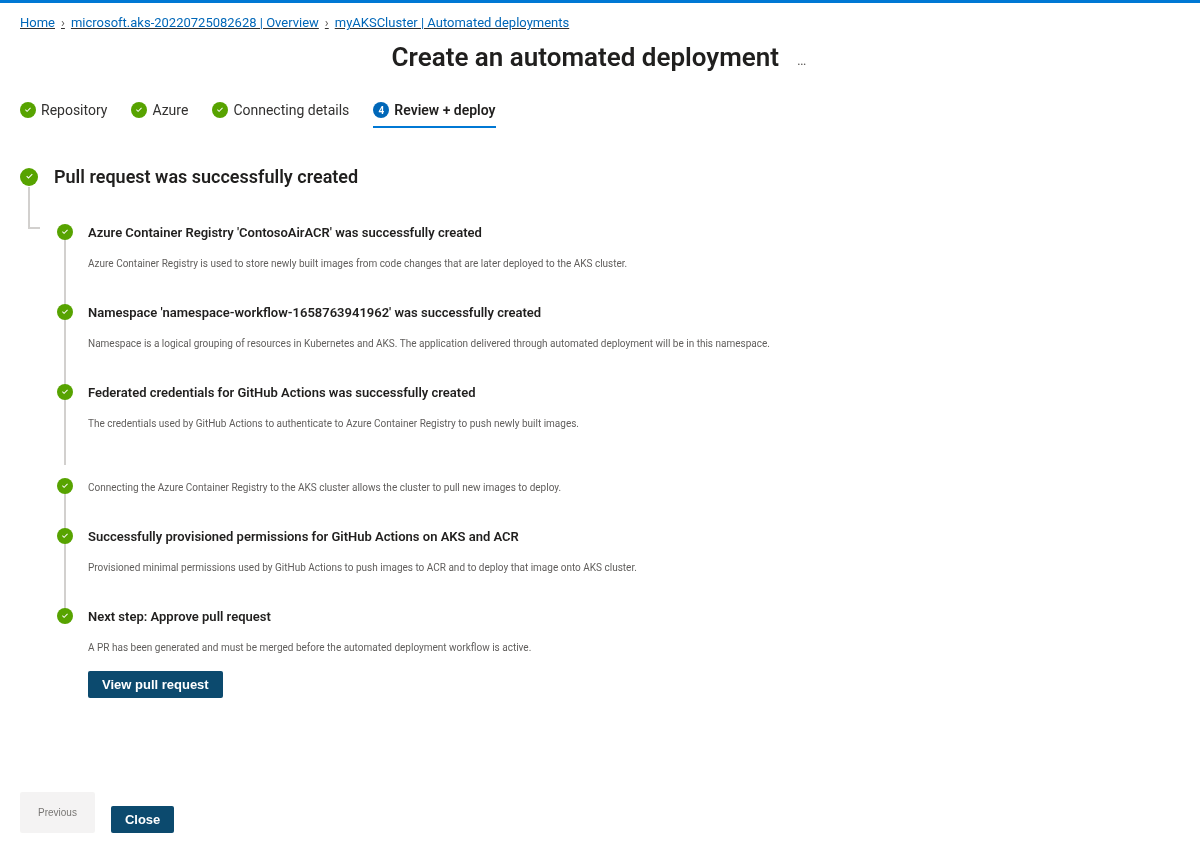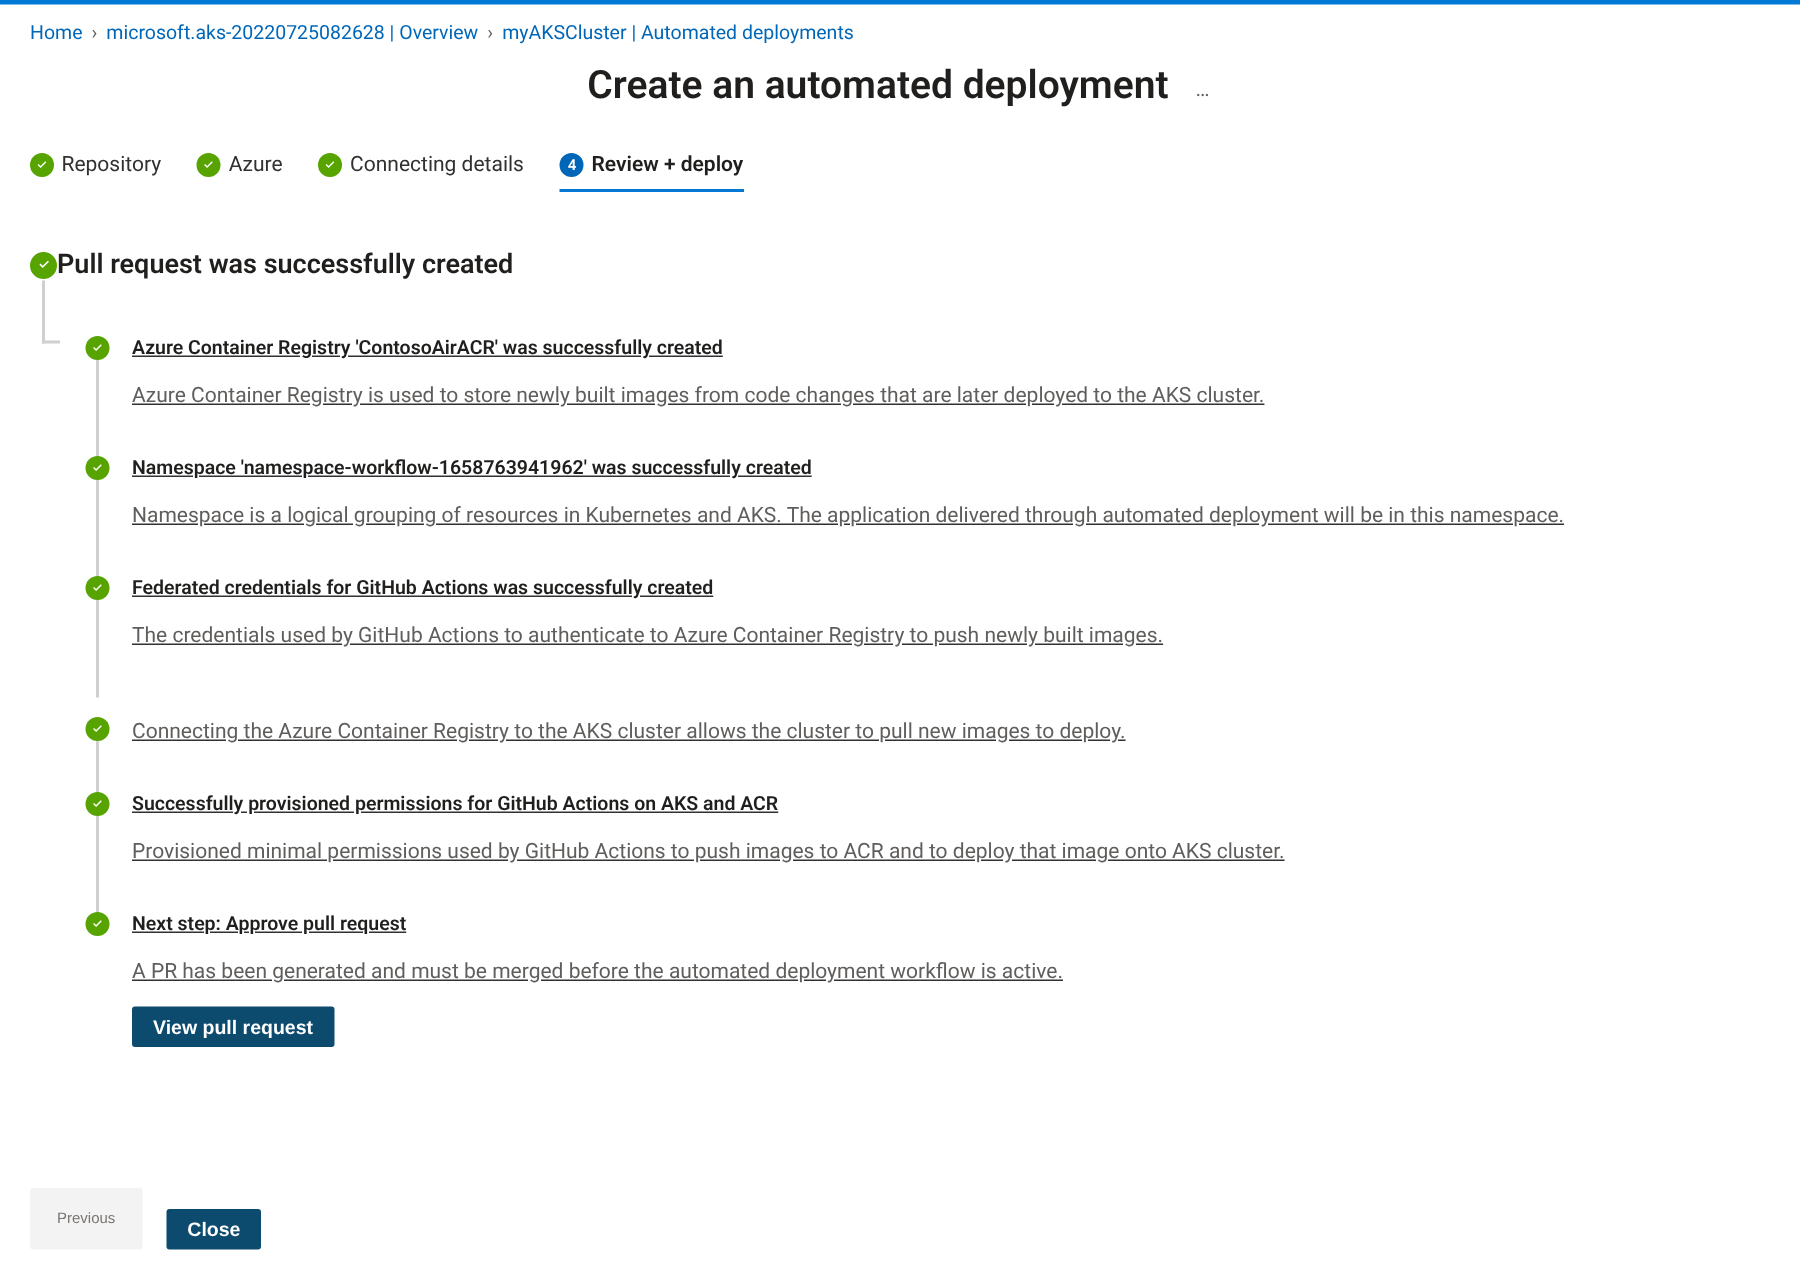--- a/index.html
+++ b/index.html
@@ -17,20 +17,21 @@
     position: relative;
   }
   
   .breadcrumb {
     display: flex;
     align-items: flex-end;
     flex-wrap: wrap;
     font-size: 13px;
     gap: 6px;
     padding: 2px 0 12px 0;
+    text-decoration: underline;
   }
   .breadcrumb a { color: #0067b8; text-decoration: none; cursor: pointer; }
   .bc-sep { color: #605e5c; }
   
   .title-row {
     display: flex;
     align-items: center;
     gap: 18px;
     padding-bottom: 26px;
     justify-content: center;
@@ -72,21 +73,21 @@
   .pill-num {
     width: 16px; height: 16px; border-radius: 50%;
     background: #0067b8;
     display: inline-flex; align-items: center; justify-content: center;
     color: #fff; font-size: 10px; font-weight: 600;
   }
   
   .status-heading {
     display: flex;
     align-items: center;
-    gap: 0;
+    gap: 16px;
     margin-top: 32px;
   }
   .status-heading .big-check {
     width: 18px; height: 18px; border-radius: 50%;
     background: #57a300;
     display: inline-flex; align-items: center; justify-content: center;
     color: #fff;
   }
   .status-heading .big-check svg { width: 11px; height: 11px; }
   .status-heading h2 {
@@ -102,40 +103,39 @@
   }
   .tl-stem {
     position: absolute;
     left: 0px; top: 0; width: 12px; height: 42px;
     border-left: 2px solid #d2d0ce;
     border-bottom: 2px solid #d2d0ce;
   }
   .tl-items {
     margin-left: 28px;
     padding-top: 30px;
-    text-decoration: underline;
   }
   .tl-item {
     position: relative;
     padding: 0 0 32px 22px;
     border-left: 2px solid #d2d0ce;
     margin-left: 8px;
   }
   .tl-item:last-child { border-left-color: transparent; }
   .tl-bullet {
     position: absolute;
     left: -9px; top: -1px;
     width: 16px; height: 16px; border-radius: 50%;
     background: #57a300;
     display: inline-flex; align-items: center; justify-content: center;
     color: #fff;
   }
   .tl-bullet svg { width: 10px; height: 10px; }
   .tl-title { font-size: 13px; font-weight: 600; color: #201f1e; line-height: 16px; }
-  .tl-desc  { font-size: 14px; color: #605e5c; margin-top: 14px; line-height: 18px; }
+  .tl-desc  { font-size: 10px; color: #605e5c; margin-top: 14px; line-height: 18px; }
   .btn-primary {
     display: inline-block;
     margin-top: 14px;
     background: #0c4a6e;
     color: #ffffff;
     border: none;
     border-radius: 2px;
     padding: 6px 14px;
     font-size: 13px; font-weight: 600;
     cursor: pointer;

